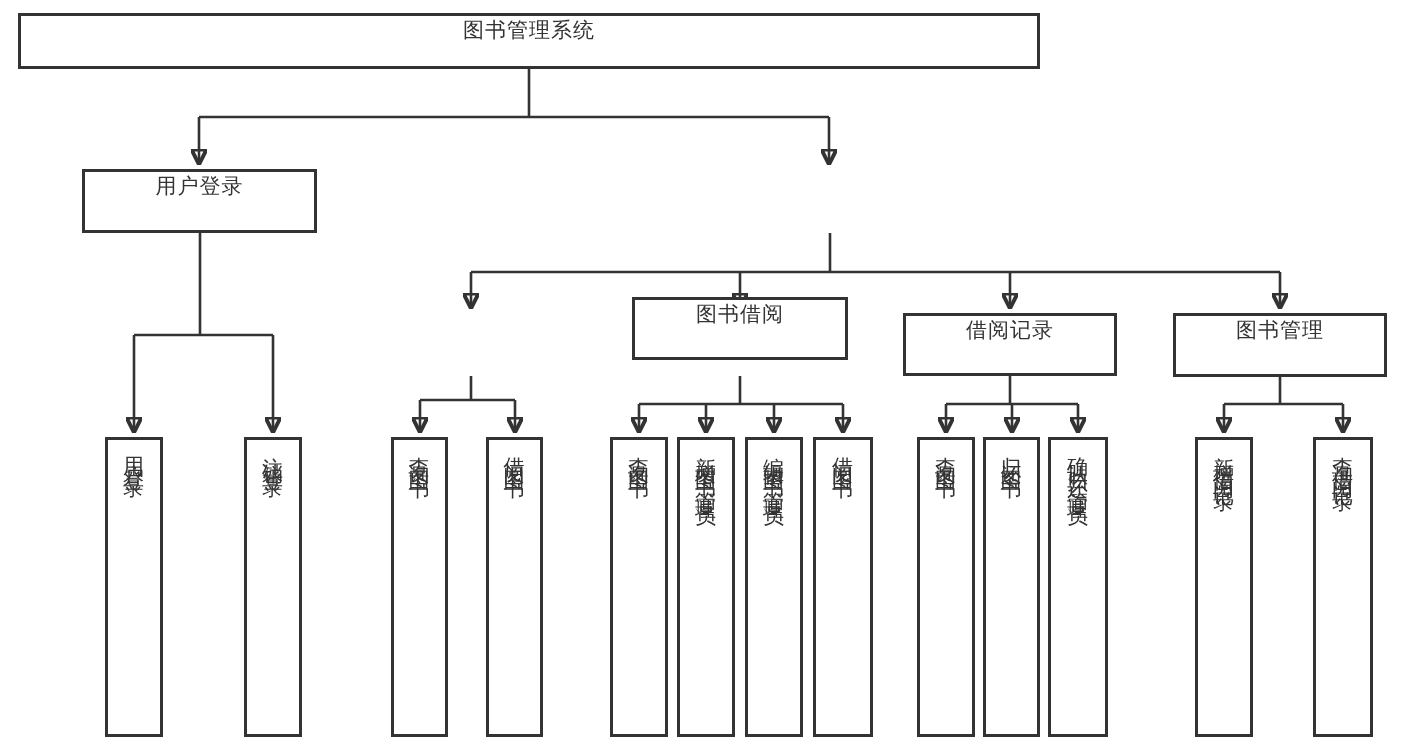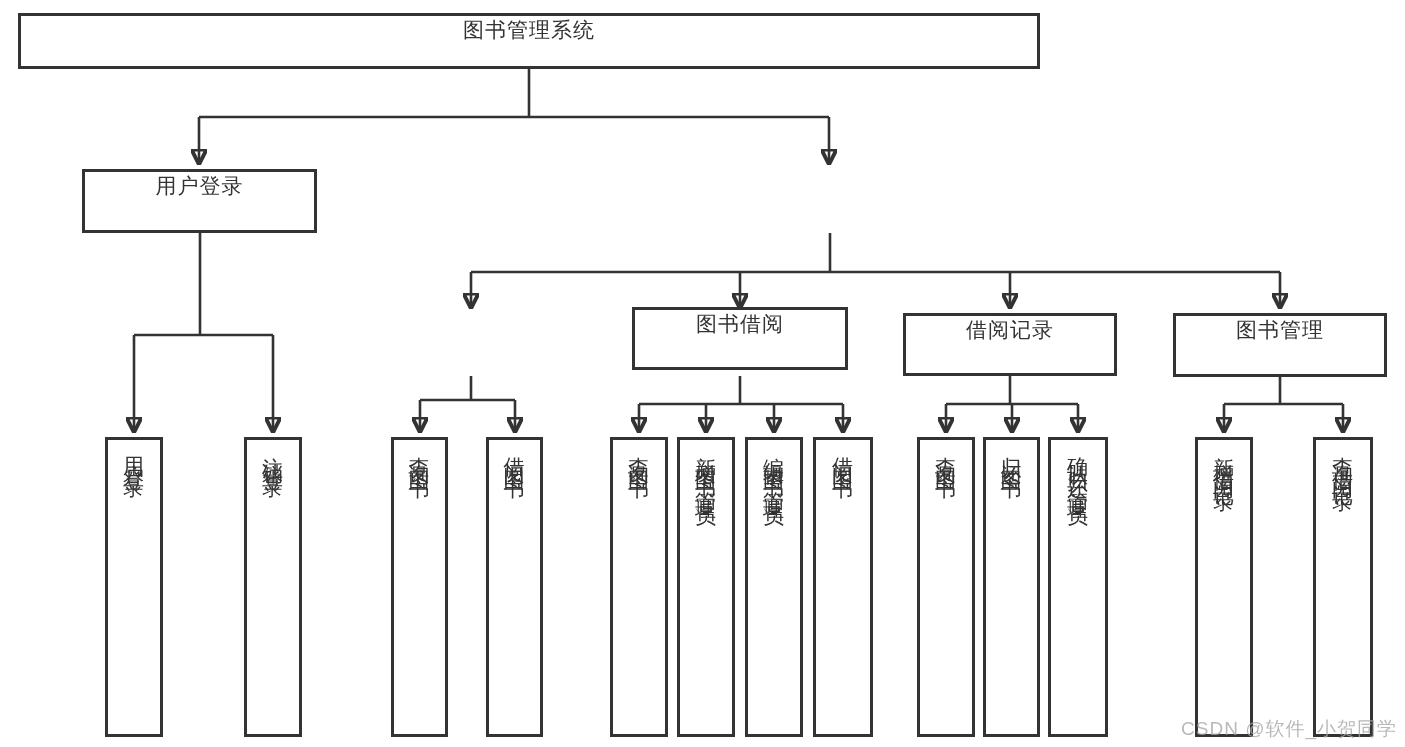--- a/index.html
+++ b/index.html
@@ -117,21 +117,21 @@
   </svg>
 
   <div class="box hbox" style="left:18px;top:13px;width:1022px;height:56px">
     <span>图书管理系统</span>
   </div>
 
   <div class="box hbox" style="left:82px;top:169px;width:235px;height:64px">
     <span>用户登录</span>
   </div>
 
-  <div class="box hbox" style="left:632px;top:307px;width:216px;height:63px">
+  <div class="box hbox" style="left:632px;top:297px;width:216px;height:63px">
     <span>图书借阅</span>
   </div>
   <div class="box hbox" style="left:903px;top:313px;width:214px;height:63px">
     <span>借阅记录</span>
   </div>
   <div class="box hbox" style="left:1173px;top:313px;width:214px;height:64px">
     <span>图书管理</span>
   </div>
 
   <div class="box vbox" style="left:105px;top:437px;width:58px;height:300px">
@@ -171,14 +171,13 @@
     <span>确认归还（管理员）</span>
   </div>
 
   <div class="box vbox" style="left:1195px;top:437px;width:58px;height:300px">
     <span>新增借阅记录</span>
   </div>
   <div class="box vbox" style="left:1313px;top:437px;width:60px;height:300px">
     <span>查询借阅记录</span>
   </div>
 
-  <div class="watermark">CSDN @软件_小贺同学</div>
 </div>
 
 </body></html>

